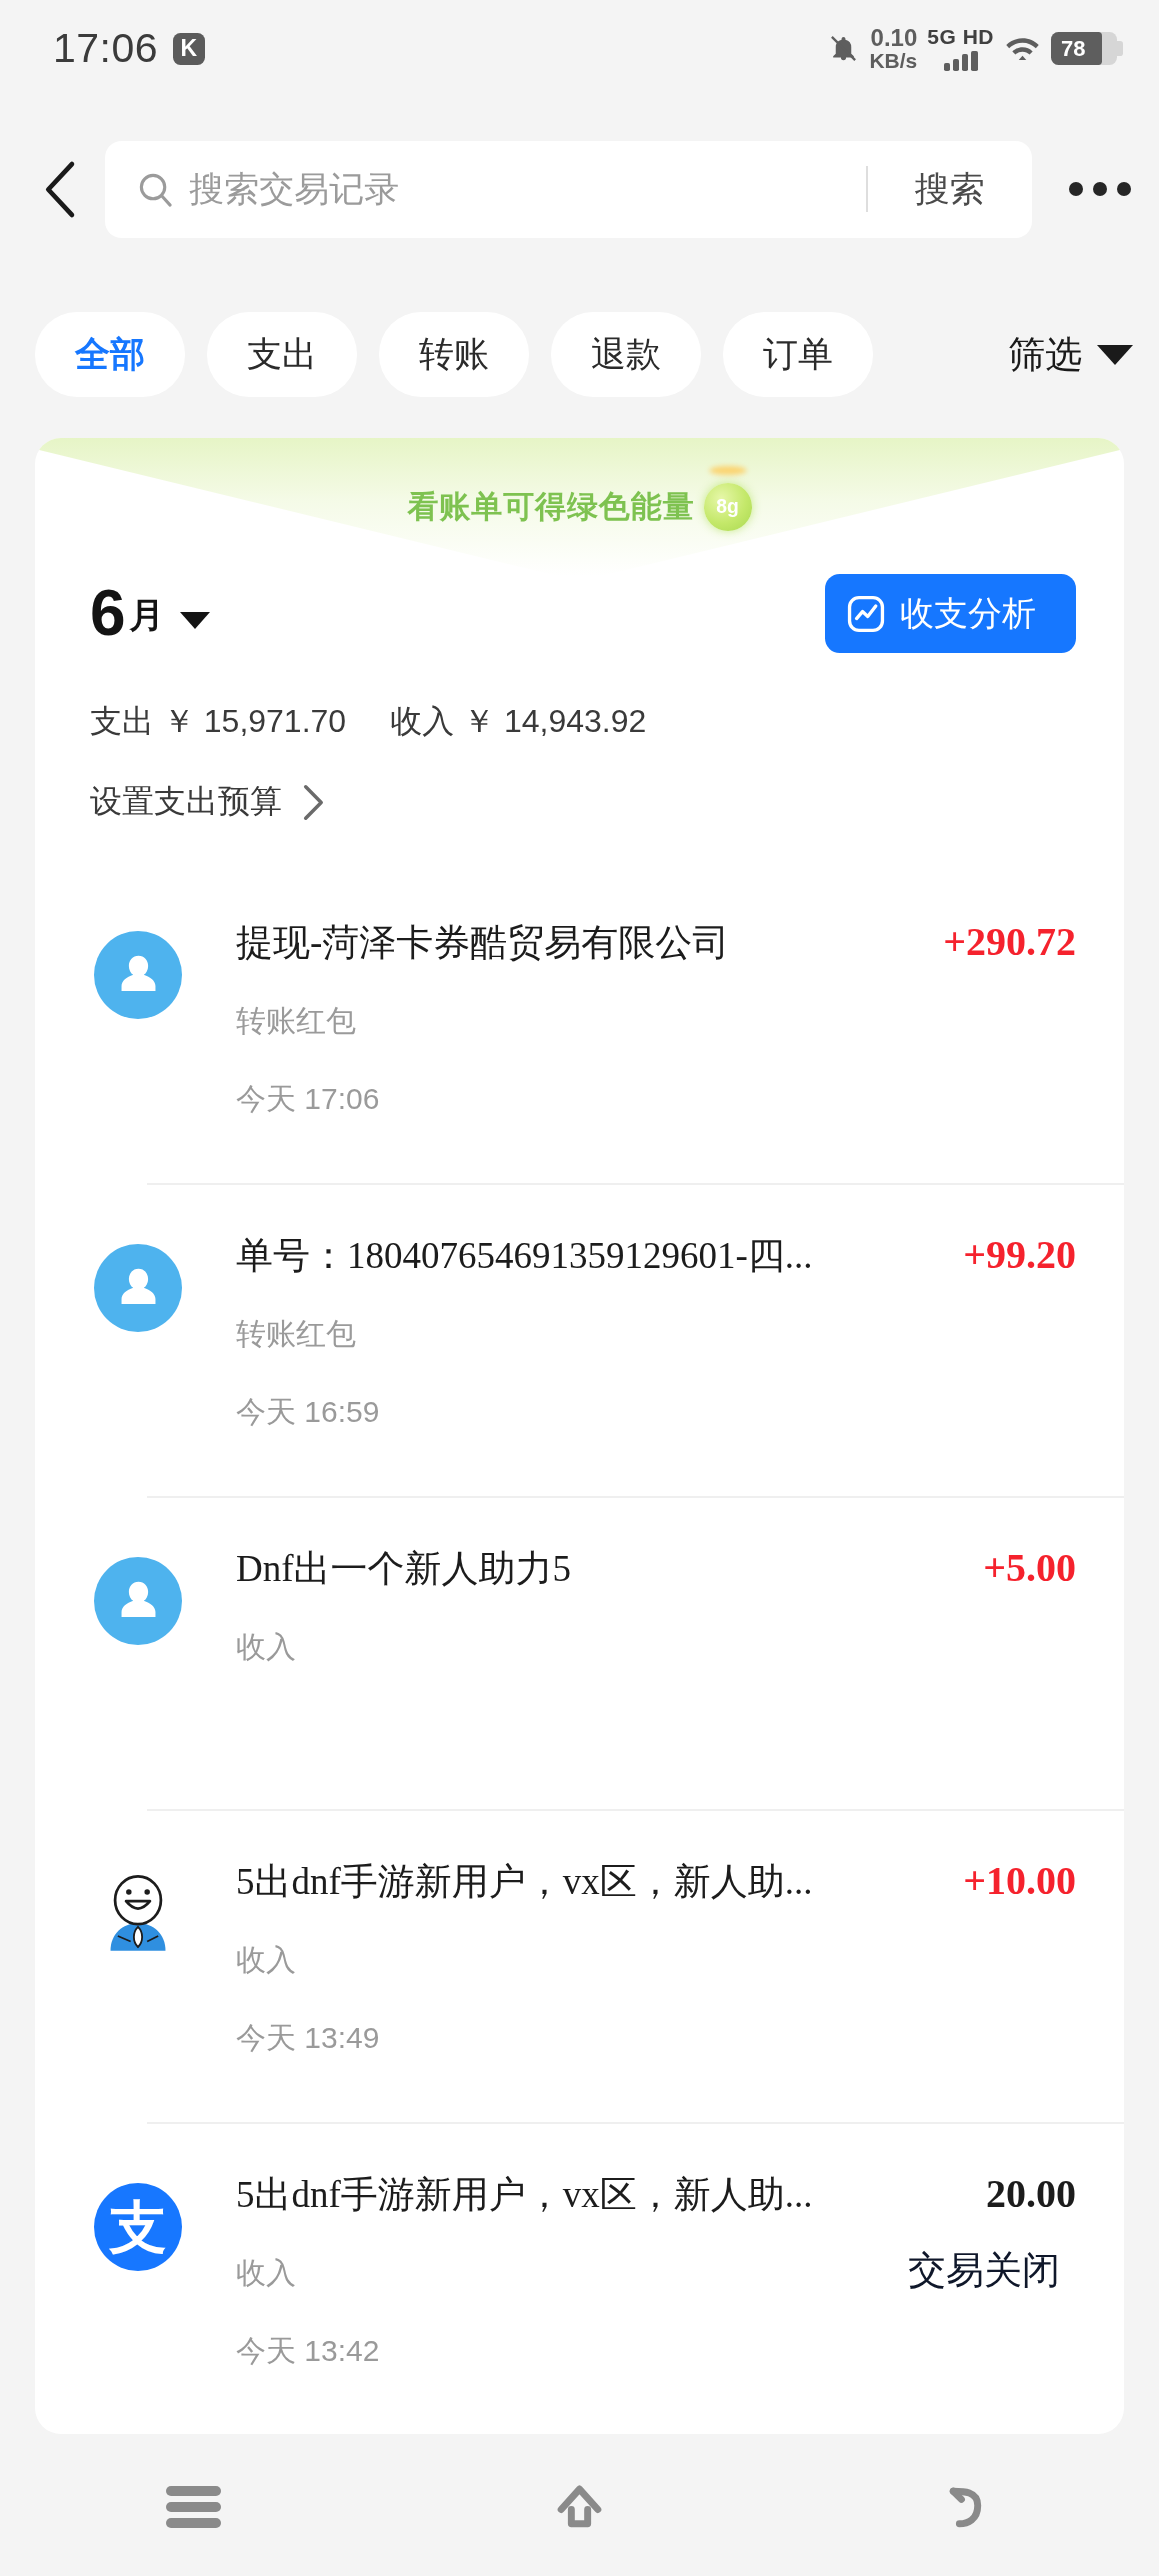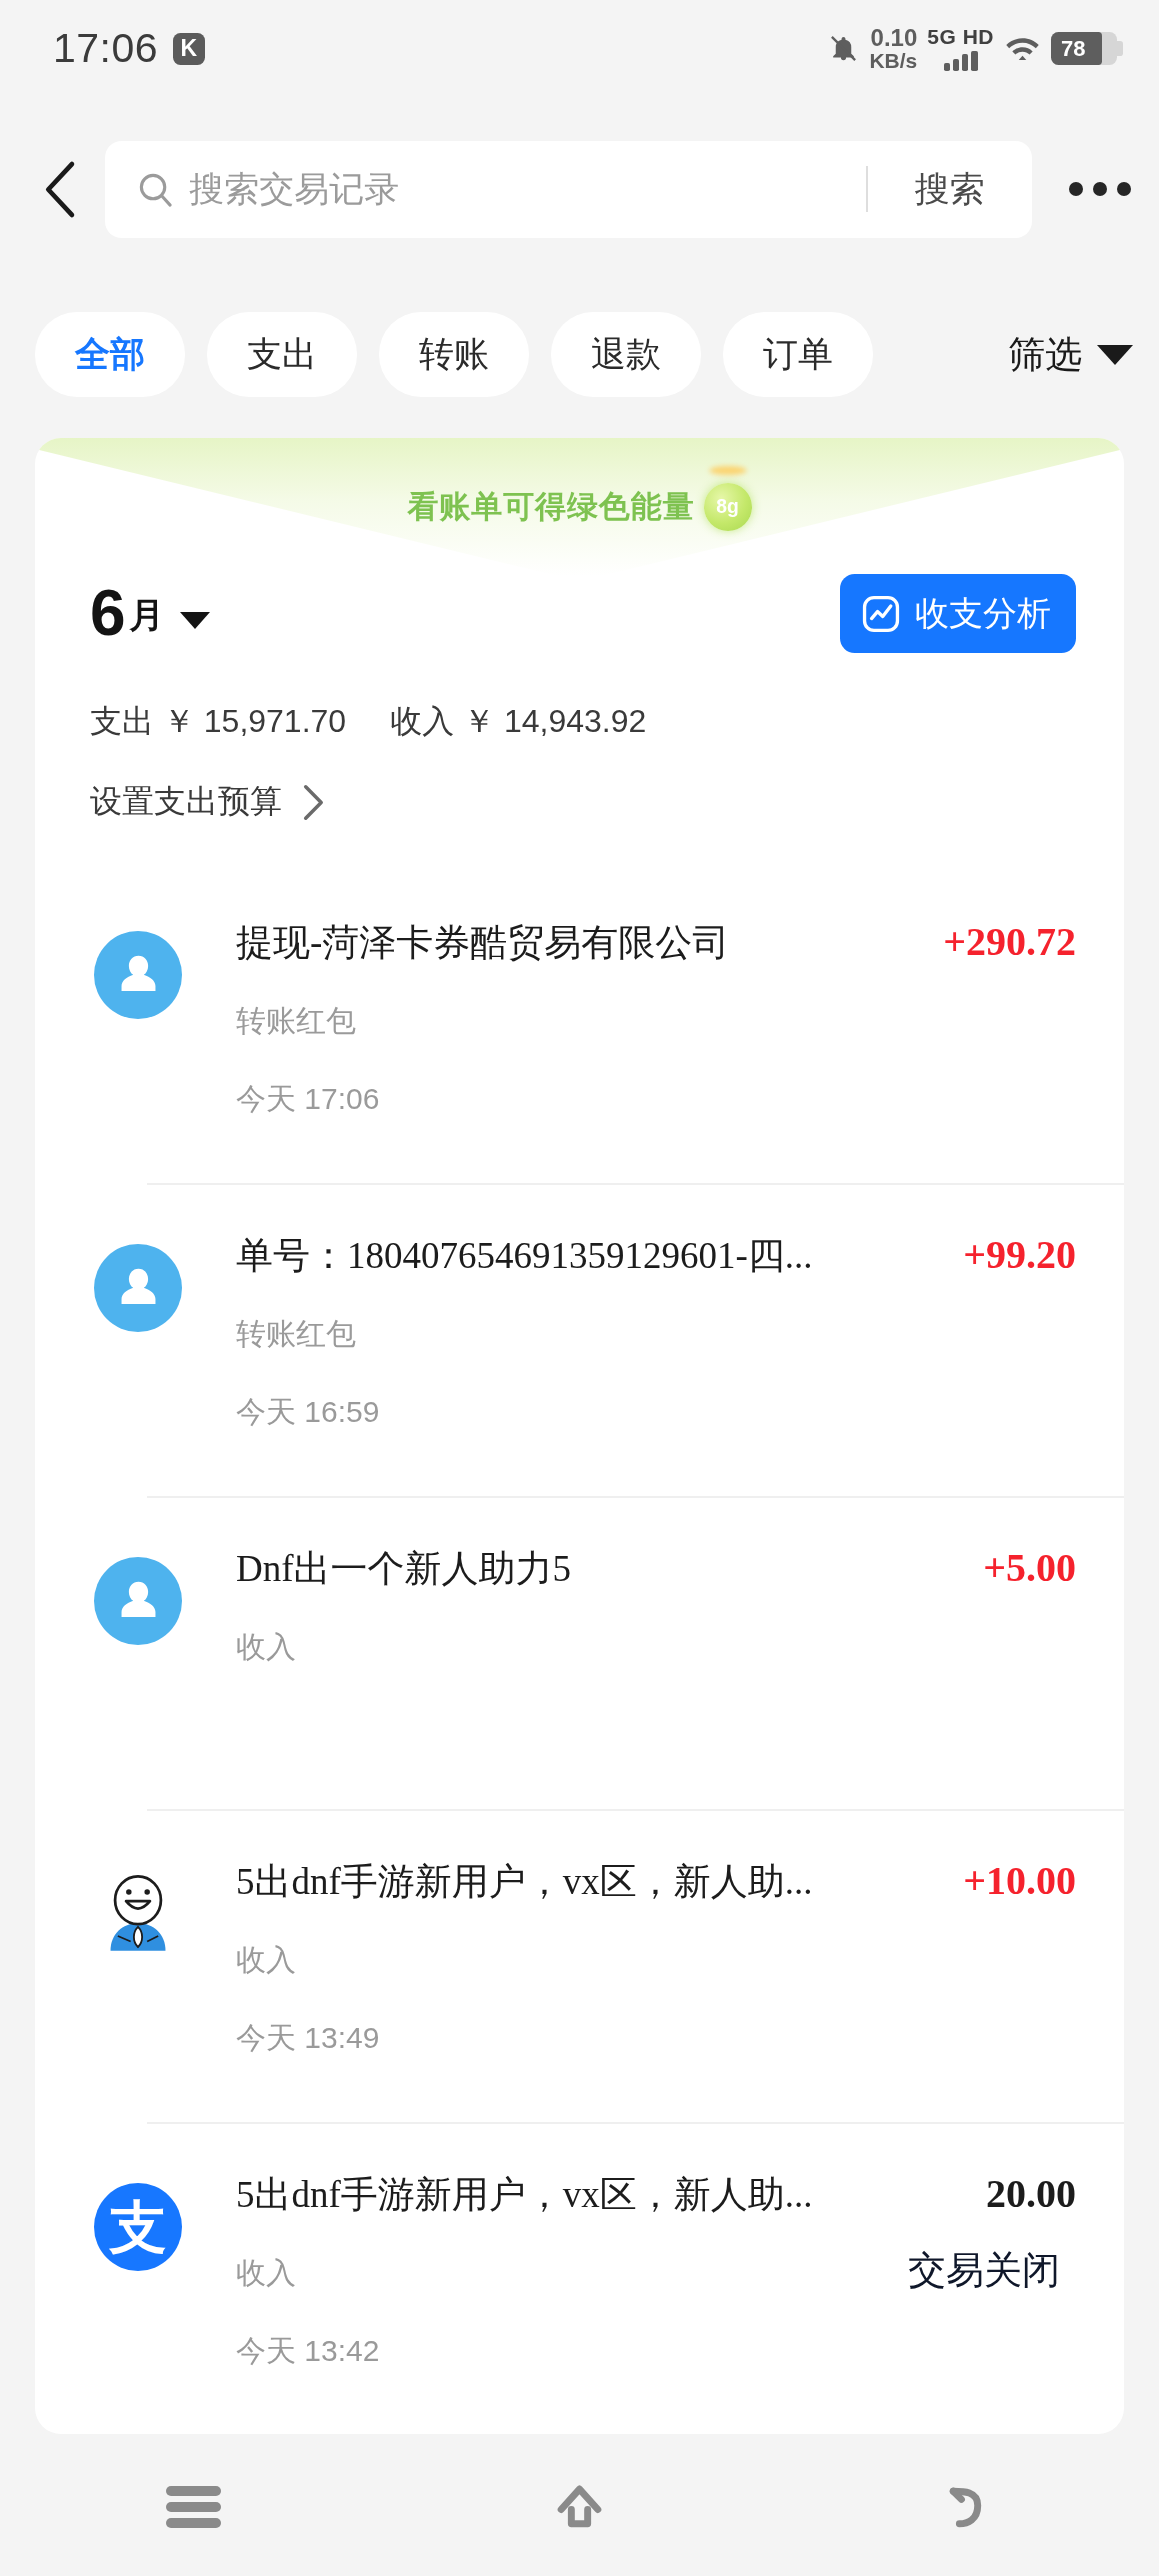--- a/index.html
+++ b/index.html
@@ -97,21 +97,21 @@
 
   .month-row { position:absolute; top:136px; left:55px; right:48px;
     display:flex; align-items:center; justify-content:space-between; }
   .month-left { display:flex; align-items:flex-end; gap:3.7px; }
   .month-num { font-size:64px; font-weight:bold; color:#141414; line-height:.95; }
   .month-unit { font-size:35px; font-weight:bold; color:#141414; padding-bottom:4.6px; }
   .month-caret { width:0;height:0; border-left:15.6px solid transparent;
     border-right:15.6px solid transparent; border-top:17.5px solid #141414;
     margin-left:12px; margin-bottom:14.7px; }
   .analysis-btn { height:79px; background:#1677ff; border-radius:14.7px;
-    display:flex; align-items:center; gap:13px; padding:0 25px 0 20px;justify-content:flex-end; }
+    display:flex; align-items:center; gap:13px; padding:0 40px 0 20px;justify-content:flex-end; }
   .analysis-btn .t { font-size:34px; color:#fff; }
 
   .totals { position:absolute; top:262px; left:55px; display:flex; gap:44px;
     font-size:32px; color:#3a3a3a; }
   .budget { position:absolute; top:342px; left:55px; display:flex;
     align-items:center; gap:20px; font-size:32px; color:#3a3a3a; }
 
   
   .tx-list { position:absolute; top:432px; left:0; width:1089px; }
   .tx { position:relative; height:313px; padding-left:50px; padding-right:48px; }

